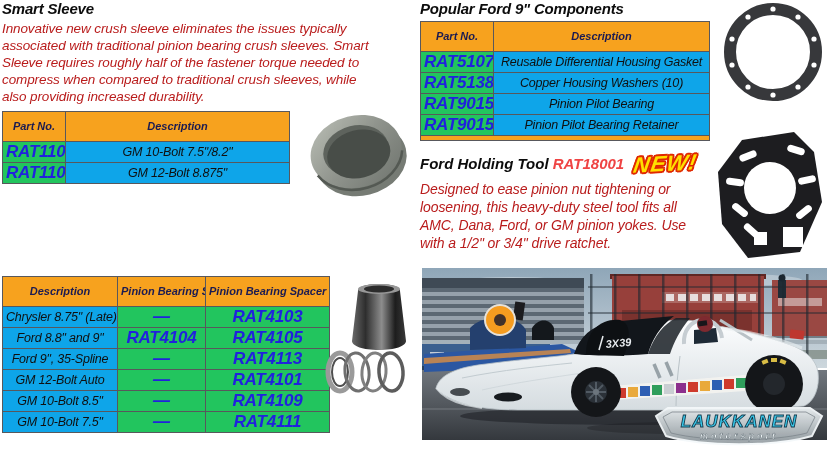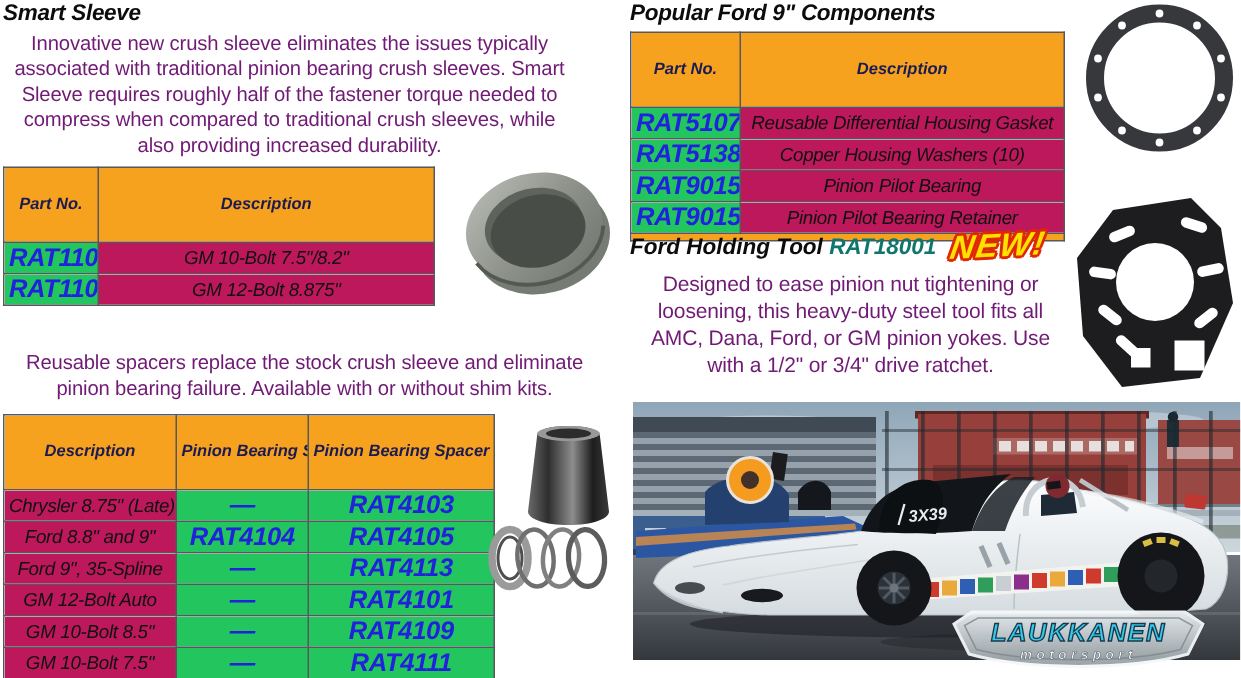--- a/index.html
+++ b/index.html
@@ -1,39 +1,39 @@
 <!DOCTYPE html>
 <html><head>
 <meta charset="utf-8">
 <style>
   * { margin:0; padding:0; box-sizing:border-box; }
   html,body { width:827px; height:452px; background:#fff; font-family:"Liberation Sans",sans-serif; overflow:hidden; }
   #page { position:relative; width:700px; height:452px; background:#fff; }
 
   .sec-title { position:absolute; font-style:italic; font-weight:bold; font-size:15px; color:#0c0c0c; letter-spacing:-0.2px; white-space:nowrap; }
-  .para { position:absolute; font-size:13.5px; color:#701a75; line-height:17px; letter-spacing:-0.1px;text-align:center; }
+  .para { position:absolute; font-style:italic; font-size:13.5px; color:#b91c1c; line-height:17px; letter-spacing:-0.1px; }
 
   table.cat { position:absolute; border-collapse:collapse; border:1.5px solid #2e2e30; table-layout:fixed; }
   table.cat th, table.cat td { border:1px solid #58585c; overflow:hidden; white-space:nowrap; }
-  th.hdr { background:#F7A21E; color:#1b1b52; font-style:italic; font-weight:bold; font-size:11px; text-align:center; padding:18px 3px; line-height:1.15; white-space:normal; }
+  th.hdr { background:#F7A21E; color:#1b1b52; font-style:italic; font-weight:bold; font-size:11px; text-align:center; padding:8px 3px; line-height:1.15; white-space:normal; }
   td.part { height:16px; background:#22c55e; color:#2121DE; font-weight:bold; font-style:italic; font-size:17px; text-align:center; padding:0 3px; letter-spacing:-0.2px; }
-  td.desc { height:16px; background:#be185d; color:#101010; font-style:italic; font-size:12.5px; text-align:center; padding:0 3px; letter-spacing:-0.2px; }
+  td.desc { height:16px; background:#0ea5e9; color:#101010; font-style:italic; font-size:12.5px; text-align:center; padding:0 3px; letter-spacing:-0.2px; }
   td.orangebar { height:5px; background:#F7A21E; padding:0; }
   .vbottom { vertical-align:bottom; }
 
   .yoke-head { position:absolute; left:420px; top:151px; white-space:nowrap; }
   .yoke-head .t { font-style:italic; font-weight:bold; font-size:15px; color:#0c0c0c; }
-  .yoke-head .pn { font-style:italic; font-weight:bold; font-size:15px; color:#0f766e; }
+  .yoke-head .pn { font-style:italic; font-weight:bold; font-size:15px; color:#ef4444; }
   .new-badge { display:inline-block; margin-left:10px; transform:skewX(-12deg) rotate(-3deg); font-style:italic; font-weight:bold; font-size:22px; color:#FFE000; letter-spacing:1px;
     text-shadow:-2px 0 #e02800, 2px 0 #e02800, 0 -2px #e02800, 0 2px #e02800, -1.5px -1.5px #e02800, 1.5px -1.5px #e02800, -1.5px 1.5px #e02800, 1.5px 1.5px #e02800; vertical-align:-2px; }
 
   .abs { position:absolute; }
   .credit { position:absolute; left:722px; top:433px; font-style:italic; font-weight:bold; font-size:13px; color:#23262e; z-index:6; letter-spacing:-0.2px;margin-top:16px; }
   #photo-wrap { position:absolute; left:422px; top:268px; width:405px; height:172px; z-index:1; }
-  #watermark-wrap { position:absolute; left:634px; top:406px; width:170px; height:42px; z-index:5; }
+  #watermark-wrap { position:absolute; left:654px; top:406px; width:170px; height:42px; z-index:5; }
 </style>
 </head>
 <body>
 
 <div id="page">
 
   <h2 class="sec-title" style="left:2px; top:0px;">Smart Sleeve</h2>
   <p class="para" style="left:2px; top:20px; width:382px;">Innovative new crush sleeve eliminates the issues typically associated with traditional pinion bearing crush sleeves. Smart Sleeve requires roughly half of the fastener torque needed to compress when compared to traditional crush sleeves, while also providing increased durability.</p>
 
   <table class="cat" style="left:2px; top:111px; width:288px;">
@@ -67,21 +67,20 @@
     </defs>
     <g transform="rotate(-14 56 52)">
       <ellipse cx="57" cy="57" rx="46" ry="36" fill="#767b74"></ellipse>
       <ellipse cx="54" cy="48" rx="46" ry="36" fill="url(#mg)"></ellipse>
       <ellipse cx="54" cy="47" rx="33" ry="25" fill="#5e635d"></ellipse>
       <ellipse cx="56" cy="51" rx="32" ry="24" fill="#484d48"></ellipse>
       <path d="M11,62 A46,36 0 0 0 99,58" stroke="#545953" stroke-width="2.5" fill="none"></path>
     </g>
   </svg>
 
-  <p class="para" style="left:2px; top:233px; width:402px;">Reusable spacers replace the stock crush sleeve and eliminate pinion bearing failure. Available with or without shim kits.</p>
 
   <table class="cat" style="left:2px; top:276px; width:328px;">
     <colgroup>
         <col style="width:115px">
         <col style="width:88px">
         <col>
       </colgroup>
     <tbody>
         <tr>
       <th class="hdr vbottom" style="height:30px;">Description</th>

